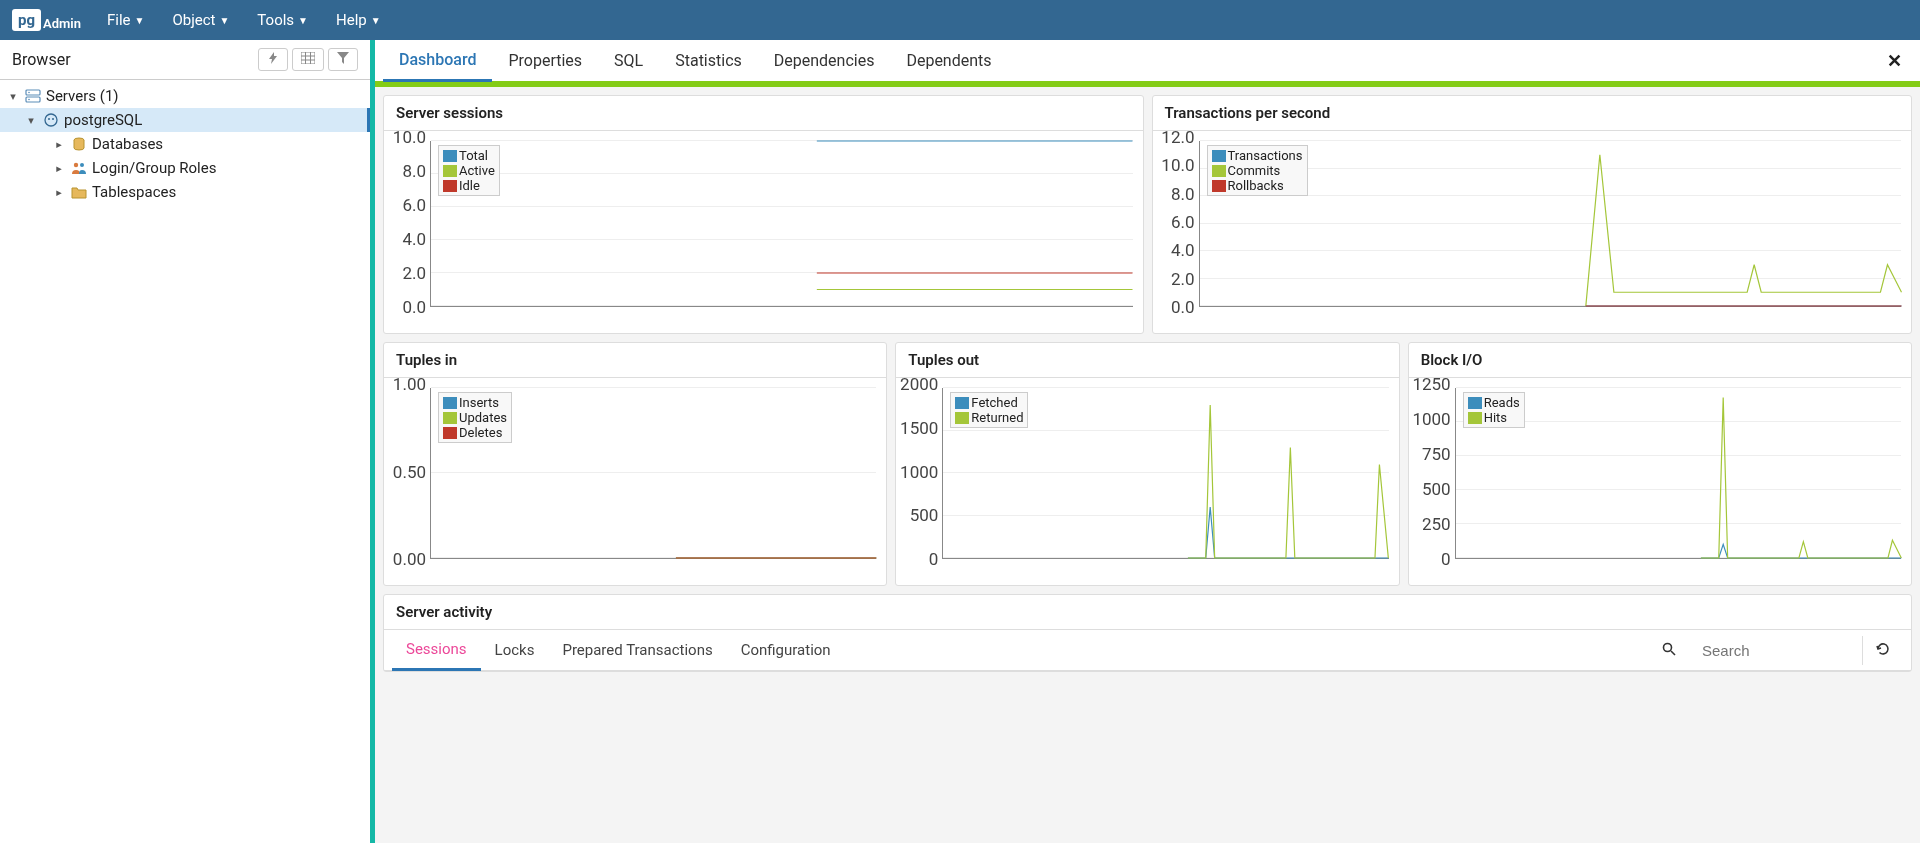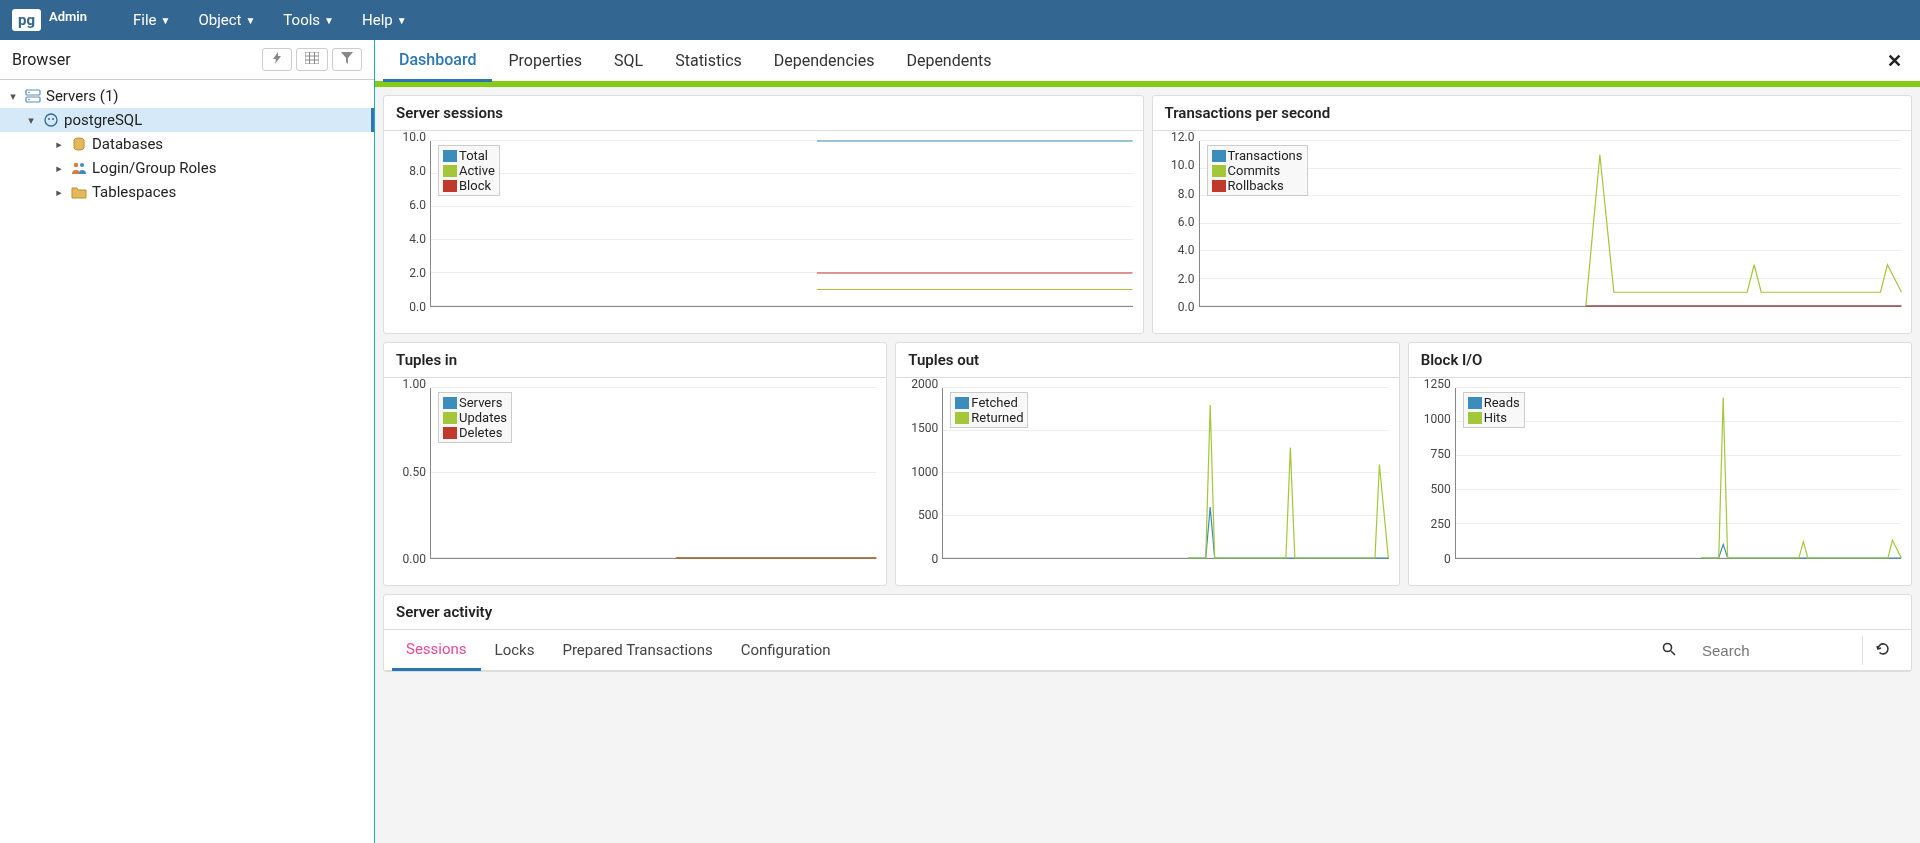--- a/index.html
+++ b/index.html
@@ -1,28 +1,28 @@
 <!DOCTYPE html>
 <html><head>
 <meta charset="utf-8">
 <style>
   * { box-sizing: border-box; margin: 0; padding: 0; }
   body { font-family: -apple-system, BlinkMacSystemFont, "Segoe UI", Roboto, sans-serif; font-size: 14px; color: #222; background: #fff; overflow: hidden; }
   
   
   .topbar { background: #336791; color: #fff; height: 40px; display: flex; align-items: center; padding: 0 12px; }
-  .logo { display: flex; align-items: flex-start; gap: 8px; margin-right: 32px; }
+  .logo { display: flex; align-items: flex-end; gap: 2px; margin-right: 12px; }
   .logo-box { background: #fff; color: #336791; font-weight: bold; padding: 2px 6px; border-radius: 3px; font-size: 15px; }
   .logo-text { font-weight: 600; font-size: 13px; }
   .menu-item { display: flex; align-items: center; gap: 4px; padding: 0 14px; cursor: pointer; font-size: 15px; }
   .menu-item .caret { font-size: 10px; }
   
   
   .main { display: flex; height: calc(100vh - 40px); }
-  .sidebar { width: 375px; border-right: 1px solid #14b8a6; display: flex; flex-direction: column; }
+  .sidebar { width: 375px; border-right: 5px solid #14b8a6; display: flex; flex-direction: column; }
   .content { flex: 1; display: flex; flex-direction: column; overflow: hidden; }
   
   
   .browser-header { display: flex; justify-content: space-between; align-items: center; padding: 8px 12px; border-bottom: 1px solid #ccc; }
   .browser-title { font-size: 16px; }
   .browser-actions { display: flex; gap: 4px; }
   .icon-btn { border: 1px solid #ccc; background: #fff; padding: 3px 8px; border-radius: 3px; cursor: pointer; color: #777; font-size: 13px; }
   
   
   .tree { padding: 4px 0; font-size: 15px; }
@@ -43,21 +43,21 @@
   .dashboard { padding: 8px; overflow-y: auto; flex: 1; background: #f4f4f4; }
   .card-row { display: flex; gap: 8px; margin-bottom: 8px; }
   .card { background: #fff; border: 1px solid #ddd; border-radius: 3px; flex: 1; display: flex; flex-direction: column; }
   .card-header { padding: 8px 12px; font-weight: 600; border-bottom: 1px solid #ddd; font-size: 15px; }
   .card-body { flex: 1; padding: 6px; position: relative; }
   
   
   .chart { position: relative; width: 100%; height: 190px; }
   .chart.small { height: 195px; }
   .y-axis { position: absolute; left: 0; top: 0; bottom: 20px; width: 40px; }
-  .y-tick { position: absolute; right: 4px; font-size: 12px; color: #444; transform: translateY(-50%); }
+  .y-tick { position: absolute; right: 4px; font-size: 17px; color: #444; transform: translateY(-50%); }
   .plot-area { position: absolute; left: 40px; right: 4px; top: 4px; bottom: 20px; border-left: 1px solid #888; border-bottom: 1px solid #888; }
   .gridline { position: absolute; left: 0; right: 0; border-top: 1px solid #eee; }
   .legend-box { position: absolute; top: 8px; left: 48px; background: rgba(248,248,248,0.95); border: 1px solid #ccc; padding: 2px 4px; font-size: 13px; z-index: 5; }
   .legend-row { display: flex; align-items: center; gap: 2px; }
   .legend-swatch { width: 14px; height: 12px; display: inline-block; }
   svg.lines { position: absolute; inset: 0; width: 100%; height: 100%; overflow: visible; }
   
   
   .activity-card { background: #fff; border: 1px solid #ddd; border-radius: 3px; }
   .activity-tabs { display: flex; align-items: center; border-bottom: 1px solid #ddd; padding: 0 8px; }
@@ -227,21 +227,21 @@
                   <div class="legend-row">
                     <span class="legend-swatch c-blue" style="background: rgb(60, 141, 188);"></span>
                     <span>Total</span>
                   </div>
                   <div class="legend-row">
                     <span class="legend-swatch c-green" style="background: rgb(164, 198, 57);"></span>
                     <span>Active</span>
                   </div>
                   <div class="legend-row">
                     <span class="legend-swatch c-red" style="background: rgb(192, 57, 43);"></span>
-                    <span>Block</span>
+                    <span>Idle</span>
                   </div>
                 </div>
               </div>
             </div>
         </div>
         <div class="card">
           <div class="card-header">Transactions per second</div>
           <div class="card-body">
               <div class="chart">
                 <div class="y-axis">
@@ -302,21 +302,21 @@
                   <div class="gridline" style="bottom: 100%;"></div>
                   <svg class="lines" viewBox="0 0 100 100" preserveAspectRatio="none">
                     <polyline points="55.00,100.00 100.00,100.00" fill="none" stroke="#3c8dbc" stroke-width="1.2" vector-effect="non-scaling-stroke"></polyline>
                     <polyline points="55.00,100.00 100.00,100.00" fill="none" stroke="#a4c639" stroke-width="1.2" vector-effect="non-scaling-stroke"></polyline>
                     <polyline points="55.00,100.00 100.00,100.00" fill="none" stroke="#c0392b" stroke-width="1.2" vector-effect="non-scaling-stroke"></polyline>
                   </svg>
                 </div>
                 <div class="legend-box">
                   <div class="legend-row">
                     <span class="legend-swatch c-blue" style="background: rgb(60, 141, 188);"></span>
-                    <span>Servers</span>
+                    <span>Inserts</span>
                   </div>
                   <div class="legend-row">
                     <span class="legend-swatch c-green" style="background: rgb(164, 198, 57);"></span>
                     <span>Updates</span>
                   </div>
                   <div class="legend-row">
                     <span class="legend-swatch c-red" style="background: rgb(192, 57, 43);"></span>
                     <span>Deletes</span>
                   </div>
                 </div>

